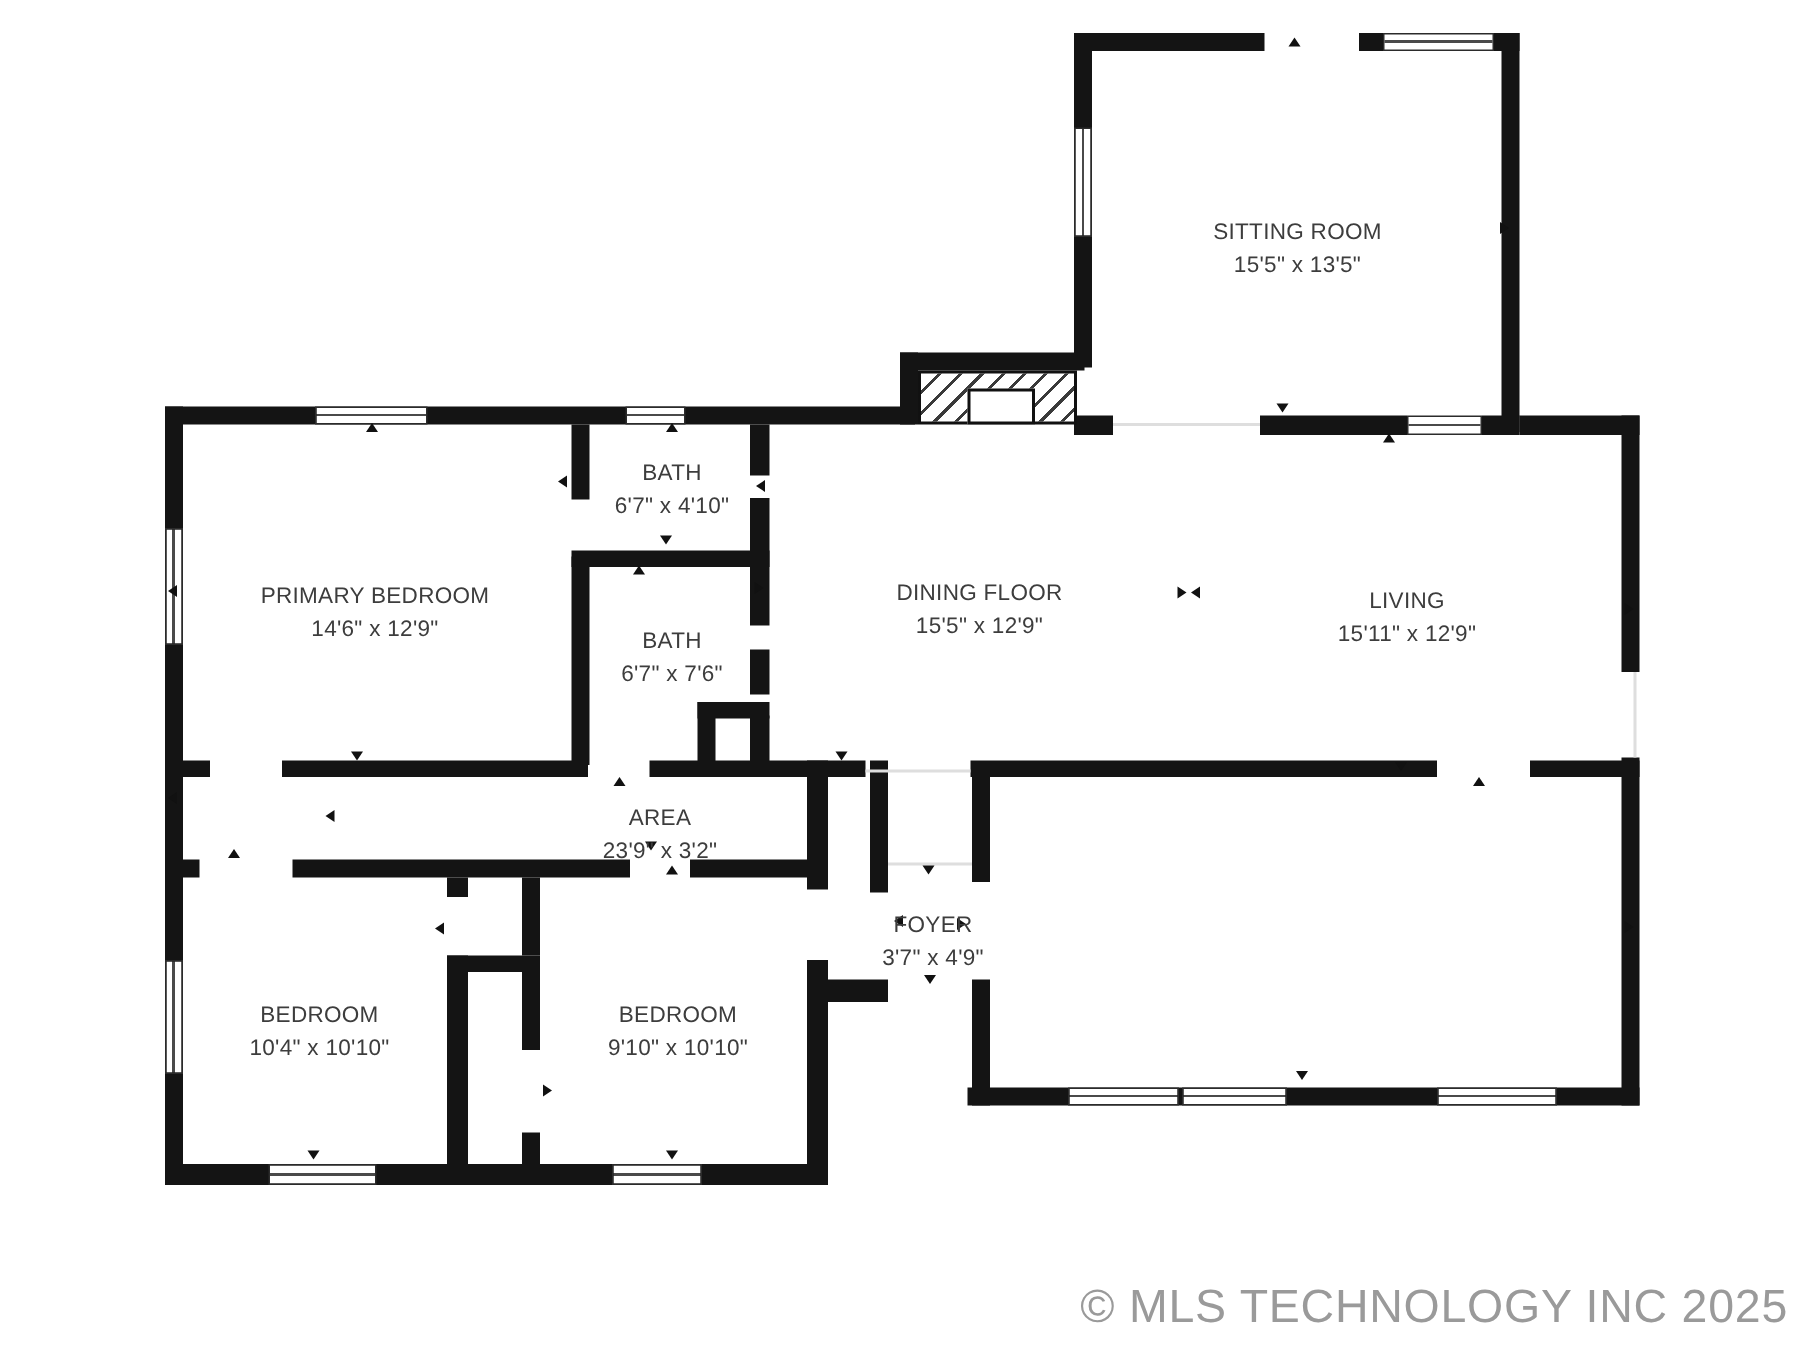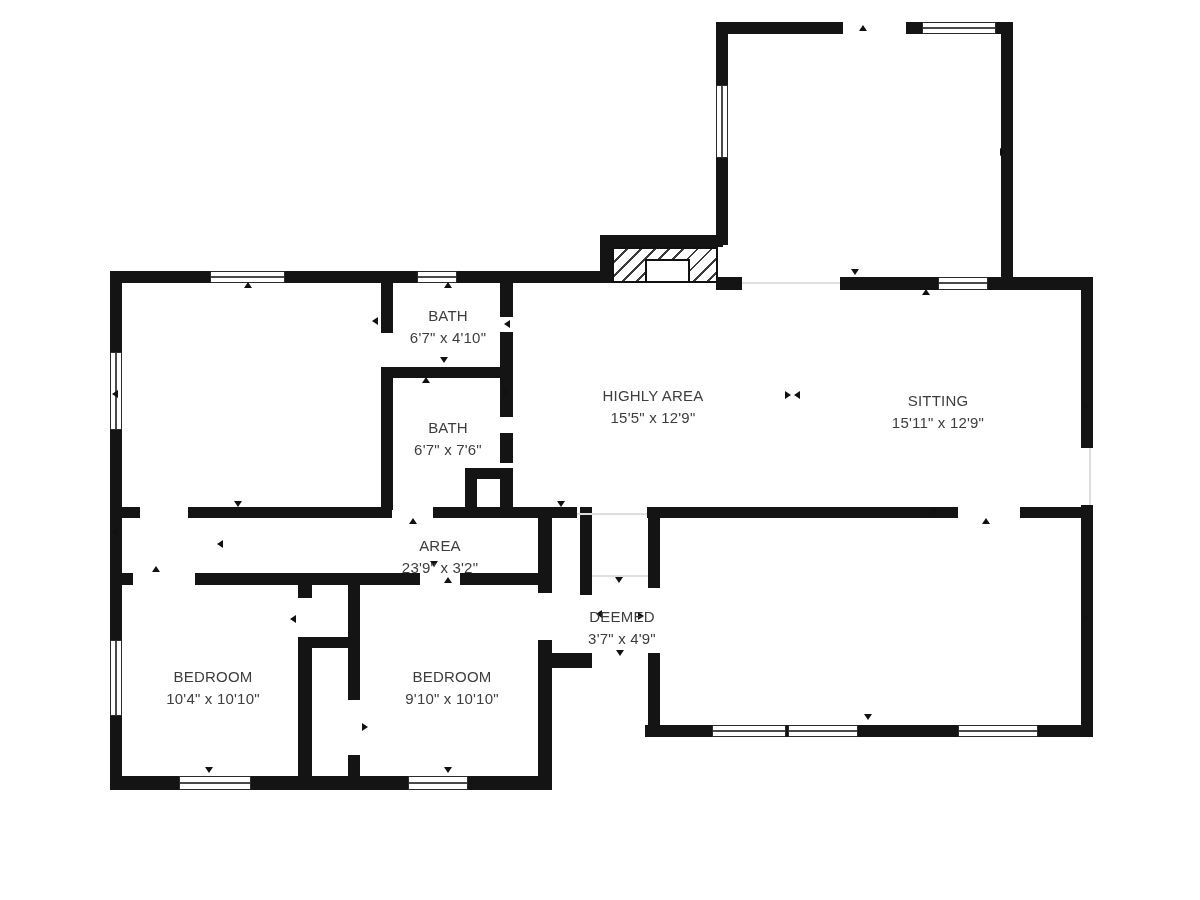--- a/index.html
+++ b/index.html
@@ -128,47 +128,56 @@
   <u class="tri tu" style="left:982px;top:518px"></u>
   <u class="tri tr" style="left:1083px;top:402px"></u>
   <u class="tri tr" style="left:1083px;top:614px"></u>
   <u class="tri tr" style="left:1000px;top:148px"></u>
   <u class="tri td" style="left:864px;top:714px"></u>
   <u class="tri td" style="left:205px;top:767px"></u>
   <u class="tri td" style="left:444px;top:767px"></u>
   <u class="tri tr" style="left:785px;top:391px"></u>
   <u class="tri tl" style="left:794px;top:391px"></u>
 
+  <div class="room-label" style="left:865px;top:166px">
+    <div>SITTING ROOM</div>
+    <div>15'5" x 13'5"</div>
+  </div>
+  <div class="room-label" style="left:250px;top:409px">
+    <div>PRIMARY BEDROOM</div>
+    <div>14'6" x 12'9"</div>
+  </div>
   <div class="room-label" style="left:448px;top:327px">
     <div>BATH</div>
     <div>6'7" x 4'10"</div>
   </div>
   <div class="room-label" style="left:448px;top:439px">
     <div>BATH</div>
     <div>6'7" x 7'6"</div>
   </div>
   <div class="room-label" style="left:653px;top:407px">
-    <div>HIGHLY AREA</div>
+    <div>DINING FLOOR</div>
     <div>15'5" x 12'9"</div>
   </div>
   <div class="room-label" style="left:938px;top:412px">
-    <div>SITTING</div>
+    <div>LIVING</div>
     <div>15'11" x 12'9"</div>
   </div>
   <div class="room-label" style="left:440px;top:557px">
     <div>AREA</div>
     <div>23'9" x 3'2"</div>
   </div>
   <div class="room-label" style="left:622px;top:628px">
-    <div>DEEMED</div>
+    <div>FOYER</div>
     <div>3'7" x 4'9"</div>
   </div>
   <div class="room-label" style="left:213px;top:688px">
     <div>BEDROOM</div>
     <div>10'4" x 10'10"</div>
   </div>
   <div class="room-label" style="left:452px;top:688px">
     <div>BEDROOM</div>
     <div>9'10" x 10'10"</div>
   </div>
 
+  <div class="copyright">© MLS TECHNOLOGY INC 2025</div>
 
 </div>
 
 </body></html>

